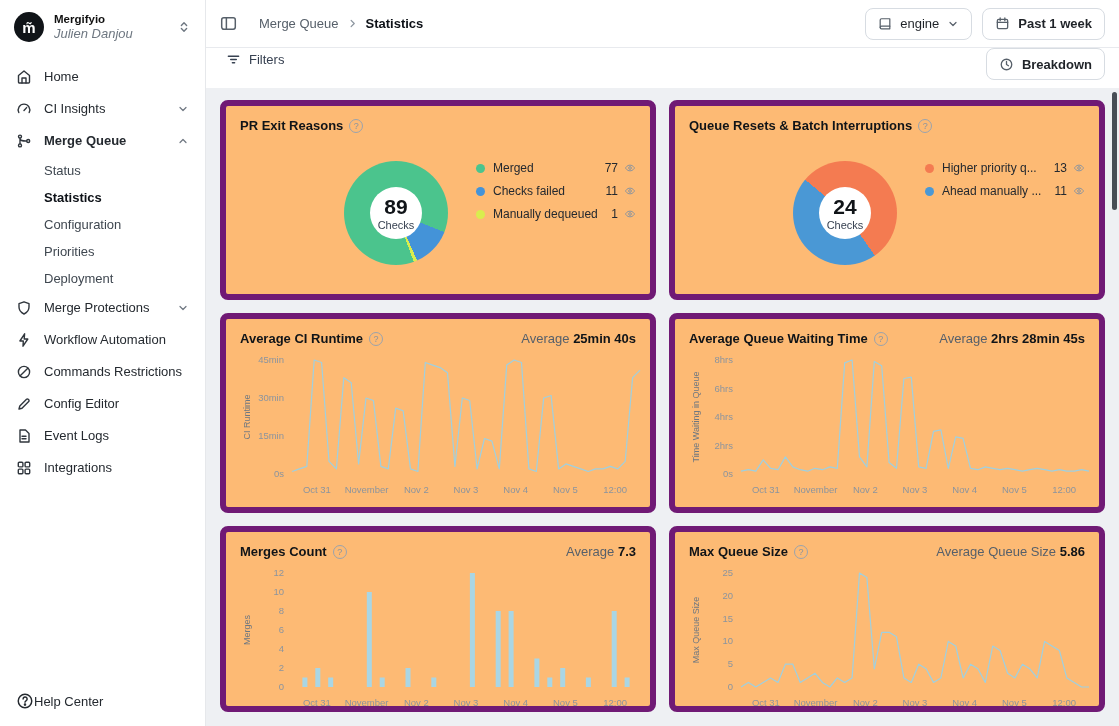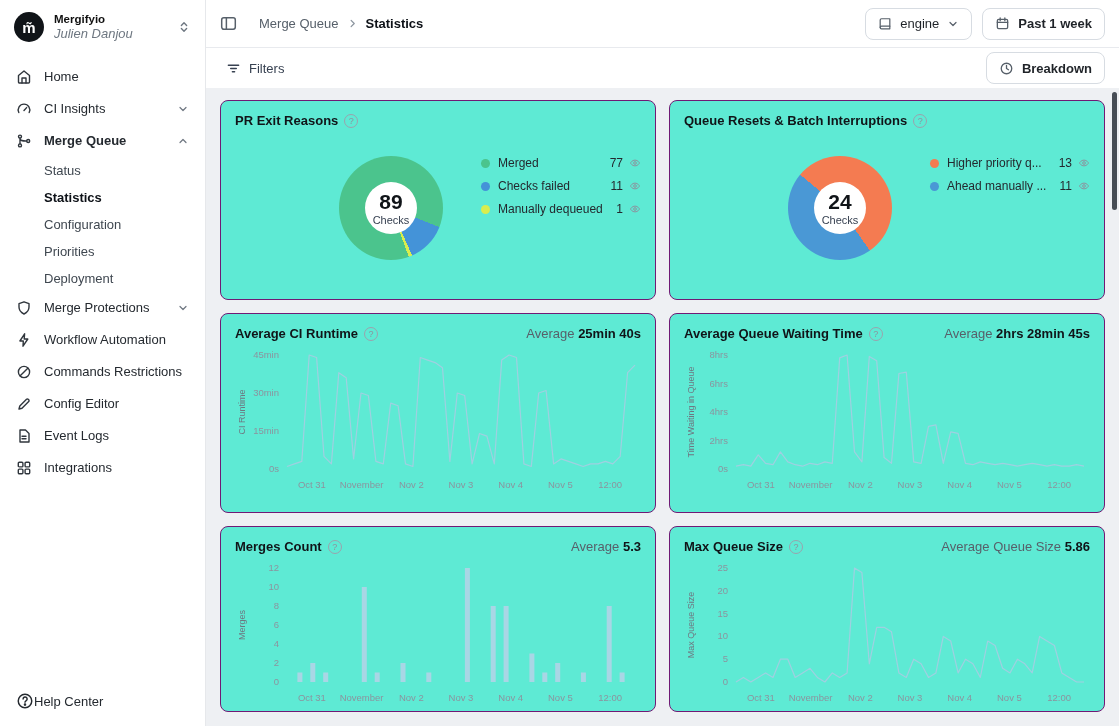--- a/index.html
+++ b/index.html
@@ -30,27 +30,27 @@
   .collapse-btn { color:#57606a; display:flex; cursor:pointer; }
   .breadcrumb { display:flex; align-items:center; gap:8px; margin-left:22px; }
   .bc-parent { color:#57606a; cursor:pointer; }
   .bc-sep { color:#8b949e; display:flex; }
   .bc-current { color:#0d1117; font-weight:600; }
   .topbar-right { margin-left:auto; display:flex; gap:10px; }
   .btn { display:flex; align-items:center; gap:8px; height:32px; padding:0 12px; background:#fff; border:1px solid #d7dce2; border-radius:8px; font-size:13px; color:#1f2328; cursor:pointer; font-family:inherit; }
   .btn .ic { color:#57606a; }
   .btn-strong { font-weight:600; }
 
-  .toolbar { height:40px; background:#fff; display:flex; align-items:center; padding:0 14px; flex:none; }
+  .toolbar { height:40px; background:#fff; display:flex; align-items:flex-start; padding:0 14px; flex:none; }
   .filters-btn { display:flex; align-items:center; gap:8px; color:#374151; background:none; border:none; font-size:13px; font-family:inherit; cursor:pointer; padding:4px 6px; }
   .toolbar-right { margin-left:auto; }
 
   .content { flex:1; padding:12px 14px; overflow:hidden; }
   .grid { display:grid; grid-template-columns:1fr 1fr; grid-template-rows:200px 200px 186px; gap:13px; }
-  .card { background:#5eead4; border:1px solid #701a75; border-radius:8px; padding:12px 14px; overflow:hidden; position:relative; }
+  .card { background:#fdba74; border:6px solid #701a75; border-radius:8px; padding:12px 14px; overflow:hidden; position:relative; }
   .card-head { display:flex; align-items:center; gap:6px; }
   .card-title { font-size:13px; font-weight:600; color:#101418; }
   .help-ic { width:14px; height:14px; border:1px solid #9aa3ad; border-radius:50%; color:#8b949e; font-size:9px; display:inline-flex; align-items:center; justify-content:center; cursor:pointer; flex:none; }
   .help-ic::after { content:"?"; }
   .avg { margin-left:auto; color:#57606a; font-size:13px; white-space:nowrap; }
   .avg strong { color:#101418; font-weight:700; }
 
   
   .donut-row { display:flex; align-items:flex-start; margin-top:4px; }
   .donut { width:104px; height:104px; border-radius:50%; position:relative; margin:24px 0 0 104px; flex:none; }
@@ -367,21 +367,21 @@
               <text class="tick" x="325.4" y="143" text-anchor="middle">Nov 5</text>
               <text class="tick" x="375.1" y="143" text-anchor="middle">12:00</text>
               <path d="M52.0 121.2 L59.4 119.7 L66.8 121.2 L74.2 109.8 L81.6 118.3 L89.0 119.7 L96.4 106.9 L103.8 116.9 L111.2 119.7 L118.6 121.2 L126.0 118.3 L133.4 119.7 L140.9 116.9 L148.3 118.3 L155.7 12.9 L163.1 10.0 L170.5 106.9 L177.9 116.9 L185.3 11.4 L192.7 15.7 L200.1 112.6 L207.5 118.3 L214.9 28.5 L222.3 27.1 L229.7 116.9 L237.1 118.3 L244.5 81.3 L251.9 79.8 L259.3 118.3 L266.7 86.9 L274.1 88.4 L281.5 118.3 L288.9 119.7 L296.3 116.9 L303.7 118.3 L311.1 119.7 L318.6 118.3 L326.0 119.7 L333.4 121.2 L340.8 119.7 L348.2 118.3 L355.6 119.7 L363.0 121.2 L370.4 119.7 L377.8 121.2 L385.2 121.2 L392.6 119.7 L400.0 121.2 " fill="none" stroke="#9fd0e0" stroke-width="1.2" stroke-linejoin="round"></path>
             </svg>
         </section>
 
         <section class="card">
           <div class="card-head">
             <span class="card-title">Merges Count</span>
             <span class="help-ic"></span>
-            <span class="avg"><span>Average</span> <strong>5.3</strong></span>
+            <span class="avg"><span>Average</span> <strong>7.3</strong></span>
           </div>
           <svg class="chart" width="408" height="150" viewBox="0 0 408 150">
               <text class="axlbl" transform="rotate(-90 10 67)" x="10" y="67" text-anchor="middle">Merges</text>
               <text class="tick" x="44" y="127.0" text-anchor="end">0</text>
               <text class="tick" x="44" y="108.0" text-anchor="end">2</text>
               <text class="tick" x="44" y="89.0" text-anchor="end">4</text>
               <text class="tick" x="44" y="70.0" text-anchor="end">6</text>
               <text class="tick" x="44" y="51.0" text-anchor="end">8</text>
               <text class="tick" x="44" y="32.0" text-anchor="end">10</text>
               <text class="tick" x="44" y="13.0" text-anchor="end">12</text>

